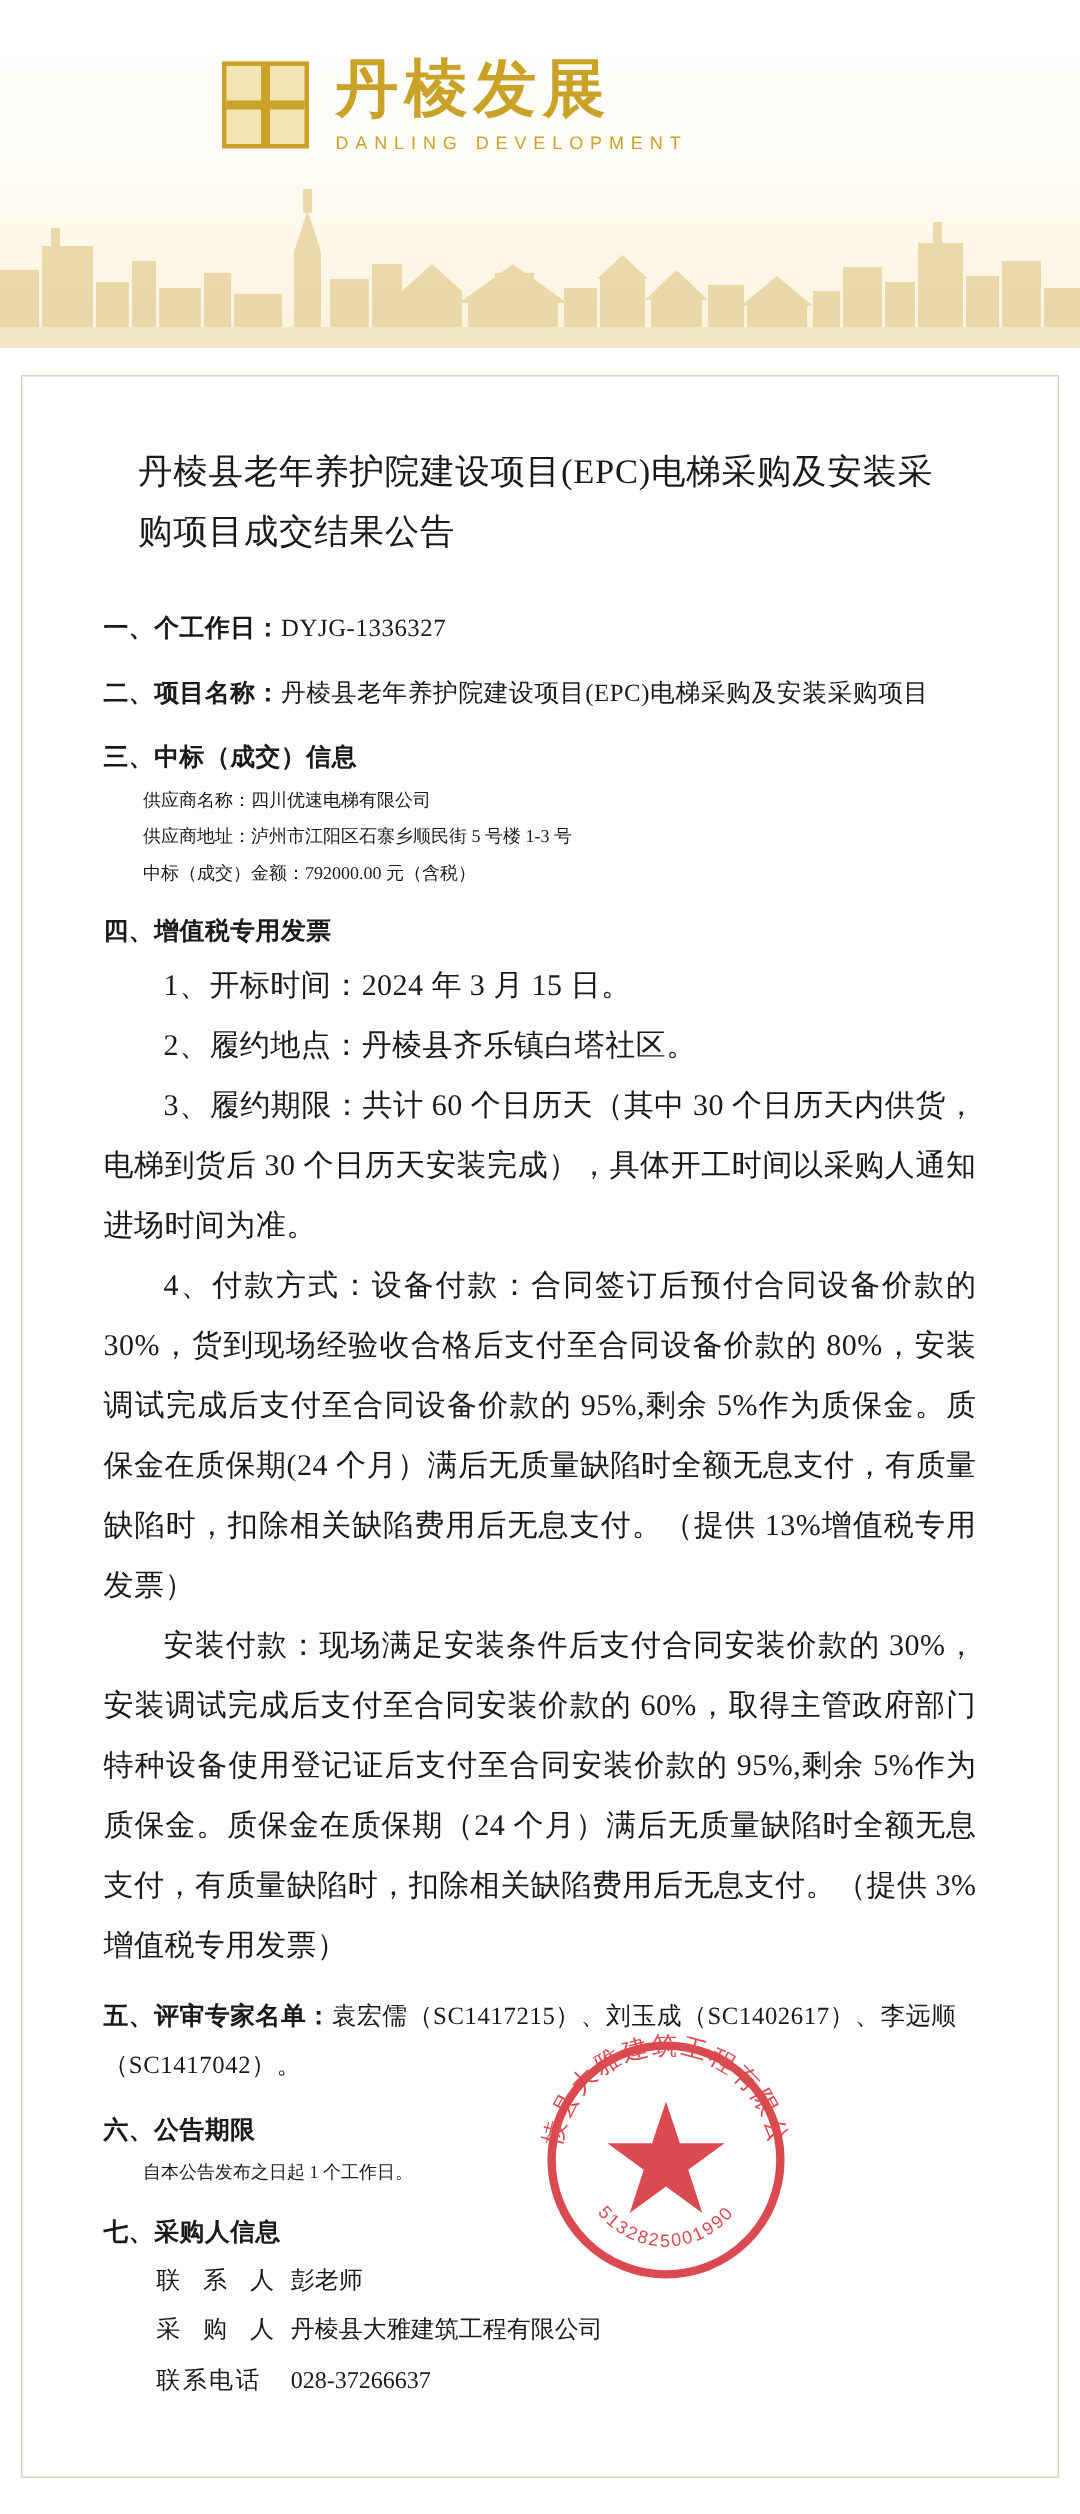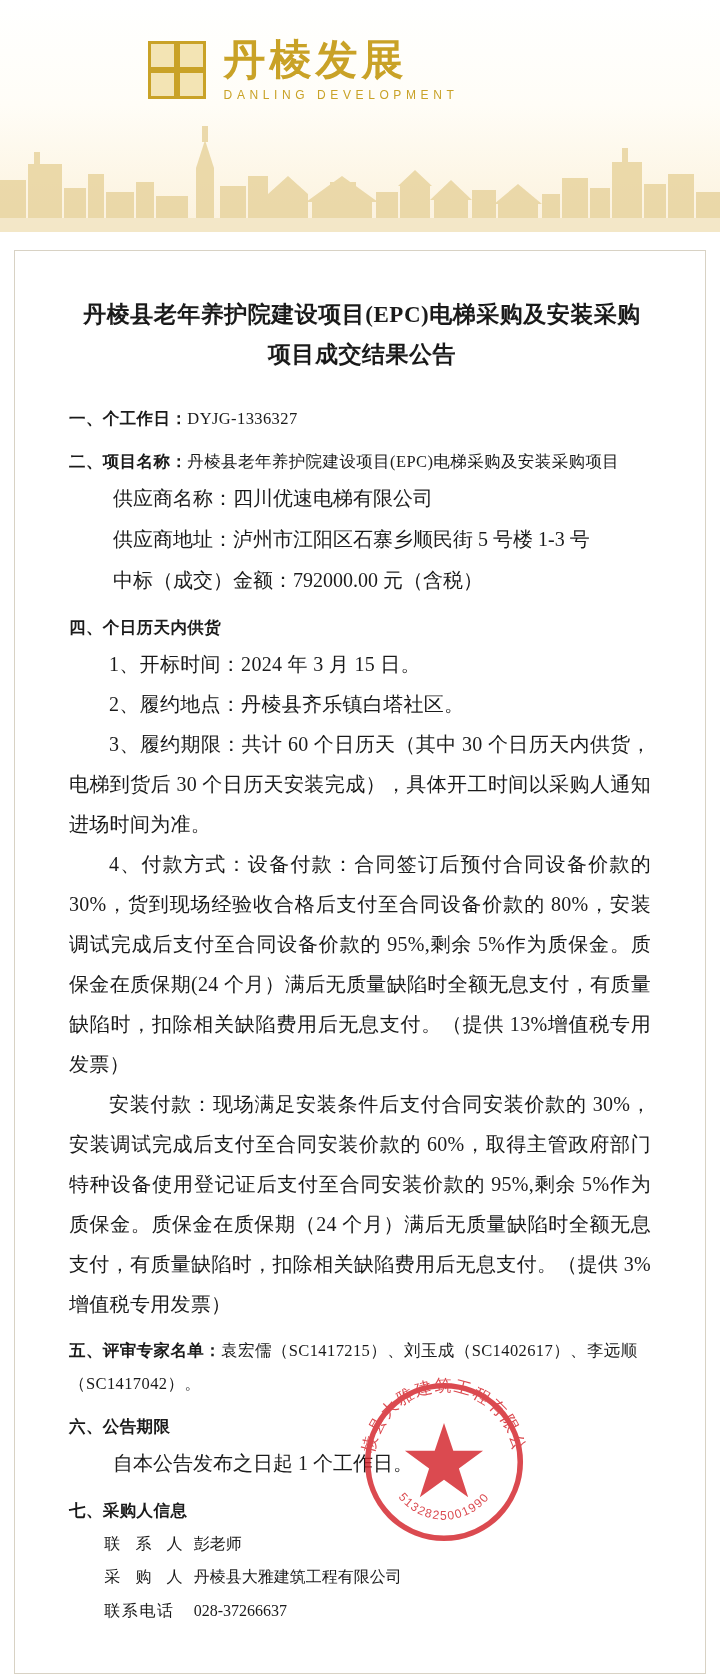--- a/index.html
+++ b/index.html
@@ -101,45 +101,44 @@
     position: relative;
     margin: 18px 14px 0 14px;
     border: 1px solid #d8d2c4;
     background: #ffffff;
     padding: 38px 54px 46px 54px;
     min-height: 1300px;
     box-sizing: border-box;
   }
   .doc-title {
     font-size: 23px;
-    font-weight: bold;
+    font-weight: normal;
     line-height: 1.75;
-    text-align: center;
     letter-spacing: 0.5px;
-    margin: 6px 6px 26px 10px;
+    margin: 6px 6px 26px 23px;
   }
   .sec {
     font-size: 16.5px;
     font-weight: bold;
     line-height: 2.0;
     margin-top: 10px;
     letter-spacing: 0.4px;
   }
   .sec .sec-value {
     font-weight: normal;
   }
   .para {
     font-size: 20px;
     line-height: 2.0;
     letter-spacing: 0.3px;
     text-align: justify;
   }
   .indent1 { text-indent: 2em; }
   .kv {
-    font-size: 20px;
+    font-size: 12px;
     line-height: 2.05;
     padding-left: 2.2em;
   }
   .contact {
     font-size: 16px;
     line-height: 2.1;
     padding-left: 2.2em;
     position: relative;
     z-index: 2;
   }
@@ -241,25 +240,26 @@
     <div class="doc-title">丹棱县老年养护院建设项目(EPC)电梯采购及安装采购项目成交结果公告</div>
 
     <div class="sec">
       <span>一、个工作日：</span><span class="sec-value">DYJG-1336327</span>
     </div>
 
     <div class="sec">
       <span>二、项目名称：</span><span class="sec-value">丹棱县老年养护院建设项目(EPC)电梯采购及安装采购项目</span>
     </div>
 
+    <div class="sec">三、中标（成交）信息</div>
     <div class="kv">供应商名称：四川优速电梯有限公司</div>
     <div class="kv">供应商地址：泸州市江阳区石寨乡顺民街 5 号楼 1-3 号</div>
     <div class="kv">中标（成交）金额：792000.00 元（含税）</div>
 
-    <div class="sec">四、个日历天内供货</div>
+    <div class="sec">四、增值税专用发票</div>
     <div class="para indent1">1、开标时间：2024 年 3 月 15 日。</div>
     <div class="para indent1">2、履约地点：丹棱县齐乐镇白塔社区。</div>
     <div class="para indent1">3、履约期限：共计 60 个日历天（其中 30 个日历天内供货，电梯到货后 30 个日历天安装完成），具体开工时间以采购人通知进场时间为准。</div>
     <div class="para indent1">4、付款方式：设备付款：合同签订后预付合同设备价款的 30%，货到现场经验收合格后支付至合同设备价款的 80%，安装调试完成后支付至合同设备价款的 95%,剩余 5%作为质保金。质保金在质保期(24 个月）满后无质量缺陷时全额无息支付，有质量缺陷时，扣除相关缺陷费用后无息支付。（提供 13%增值税专用发票）</div>
     <div class="para indent1">安装付款：现场满足安装条件后支付合同安装价款的 30%，安装调试完成后支付至合同安装价款的 60%，取得主管政府部门特种设备使用登记证后支付至合同安装价款的 95%,剩余 5%作为质保金。质保金在质保期（24 个月）满后无质量缺陷时全额无息支付，有质量缺陷时，扣除相关缺陷费用后无息支付。（提供 3%增值税专用发票）</div>
 
     <div class="sec">
       <span>五、评审专家名单：</span><span class="sec-value">袁宏儒（SC1417215）、刘玉成（SC1402617）、李远顺（SC1417042）。</span>
     </div>
 

